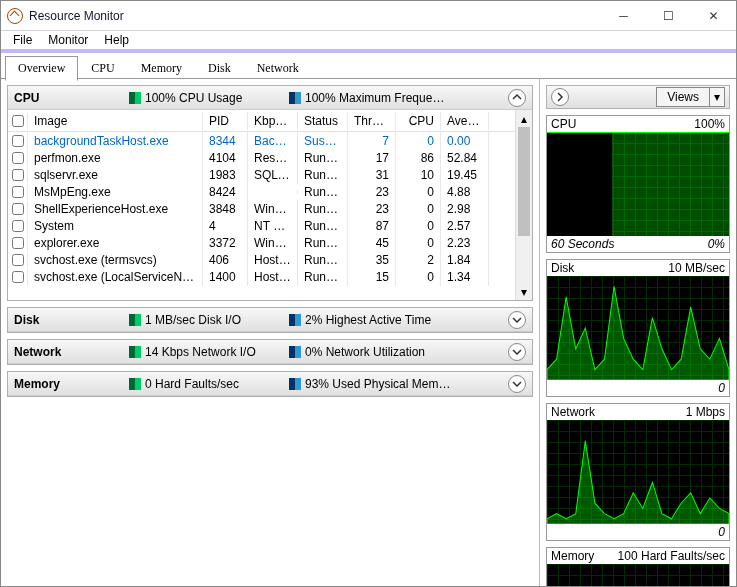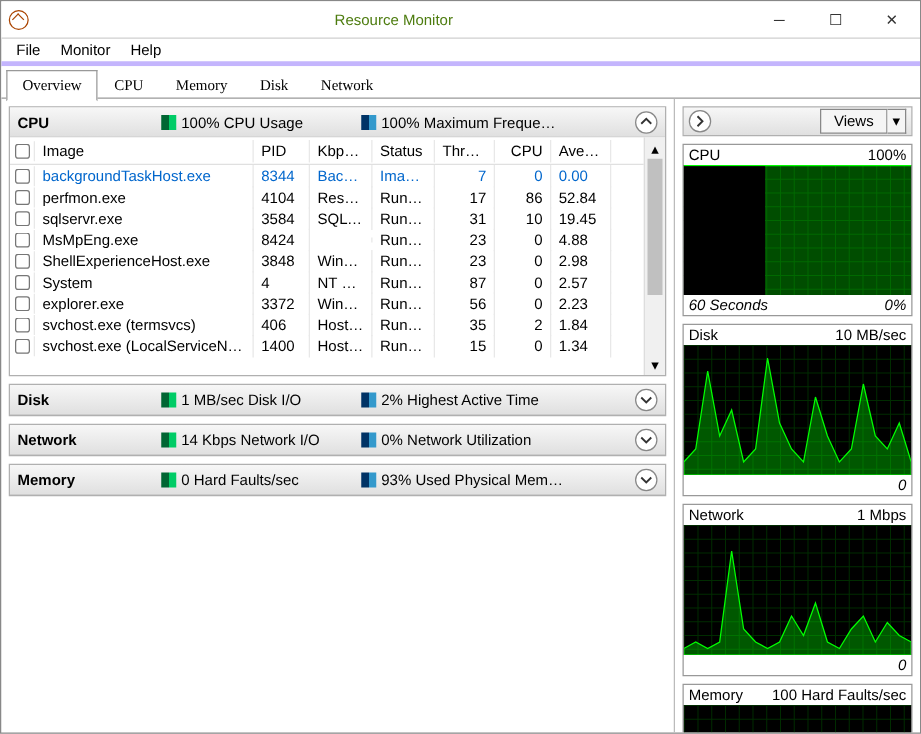--- a/index.html
+++ b/index.html
@@ -1,20 +1,20 @@
 <!DOCTYPE html>
 <html><head>
 <meta charset="utf-8">
 <style>
 *{box-sizing:border-box;margin:0;padding:0;font-family:"Segoe UI",Tahoma,sans-serif;font-size:12px;}
 body{background:#fff;width:737px;height:587px;overflow:hidden;border:1px solid #888;}
 .titlebar{height:30px;display:flex;align-items:center;border-bottom:1px solid #d0d0d0;background:#fff;}
 .titlebar .app-icon{width:16px;height:16px;margin:0 6px;border:1.5px solid #a40;border-radius:50%;position:relative;}
 .titlebar .app-icon::after{content:"";position:absolute;left:3px;top:3px;width:6px;height:6px;border-left:1.5px solid #a40;border-top:1.5px solid #a40;transform:rotate(45deg);}
-.titlebar .title{flex:1;color:#4d7c0f;text-align:center;}
+.titlebar .title{flex:1;color:#0f172a;}
 .winbtns{display:flex;height:100%;}
 .winbtns div{width:45px;display:flex;align-items:center;justify-content:center;color:#333;font-family:Arial;}
 .menubar{height:22px;display:flex;align-items:center;padding:0 4px;border-bottom:4px solid #c4b5fd;}
 .menubar span{padding:2px 8px;}
 .tabs{height:26px;display:flex;align-items:flex-end;border-bottom:1px solid #999;padding:0 4px;background:#fff;}
 .tab{padding:4px 12px;border:1px solid transparent;position:relative;top:3px;font-family:Liberation Serif, serif;}
 .tab.active{border:1px solid #999;border-bottom:1px solid #fff;background:#fff;}
 .main{display:flex;height:calc(100% - 78px);}
 .leftpane{flex:1;padding:6px;overflow:hidden;display:flex;flex-direction:column;border-right:1px solid #bbb;}
 .rightpane{width:196px;padding:6px;overflow:hidden;}
@@ -122,21 +122,21 @@
     <div class="c-avg">Avera…</div>
   </div>
   <div id="rows">
               <div class="trow sel">
                 <div class="c-chk">
                   <input type="checkbox" style="">
                 </div>
   <div class="c-img">backgroundTaskHost.exe</div>
   <div class="c-pid">8344</div>
   <div class="c-desc">Back…</div>
-  <div class="c-stat">Image…</div>
+  <div class="c-stat">Susp…</div>
   <div class="c-thr">7</div>
   <div class="c-cpu">0</div>
   <div class="c-avg">0.00</div>
               </div>
               <div class="trow">
                 <div class="c-chk">
                   <input type="checkbox" style="">
                 </div>
   <div class="c-img">perfmon.exe</div>
   <div class="c-pid">4104</div>
@@ -144,21 +144,21 @@
   <div class="c-stat">Run…</div>
   <div class="c-thr">17</div>
   <div class="c-cpu">86</div>
   <div class="c-avg">52.84</div>
               </div>
               <div class="trow">
                 <div class="c-chk">
                   <input type="checkbox" style="">
                 </div>
   <div class="c-img">sqlservr.exe</div>
-  <div class="c-pid">3584</div>
+  <div class="c-pid">1983</div>
   <div class="c-desc">SQL …</div>
   <div class="c-stat">Run…</div>
   <div class="c-thr">31</div>
   <div class="c-cpu">10</div>
   <div class="c-avg">19.45</div>
               </div>
               <div class="trow">
                 <div class="c-chk">
                   <input type="checkbox" style="">
                 </div>
@@ -195,21 +195,21 @@
   <div class="c-avg">2.57</div>
               </div>
               <div class="trow">
                 <div class="c-chk">
                   <input type="checkbox" style="">
                 </div>
   <div class="c-img">explorer.exe</div>
   <div class="c-pid">3372</div>
   <div class="c-desc">Win…</div>
   <div class="c-stat">Run…</div>
-  <div class="c-thr">56</div>
+  <div class="c-thr">45</div>
   <div class="c-cpu">0</div>
   <div class="c-avg">2.23</div>
               </div>
               <div class="trow">
                 <div class="c-chk">
                   <input type="checkbox" style="">
                 </div>
   <div class="c-img">svchost.exe (termsvcs)</div>
   <div class="c-pid">406</div>
   <div class="c-desc">Host …</div>

